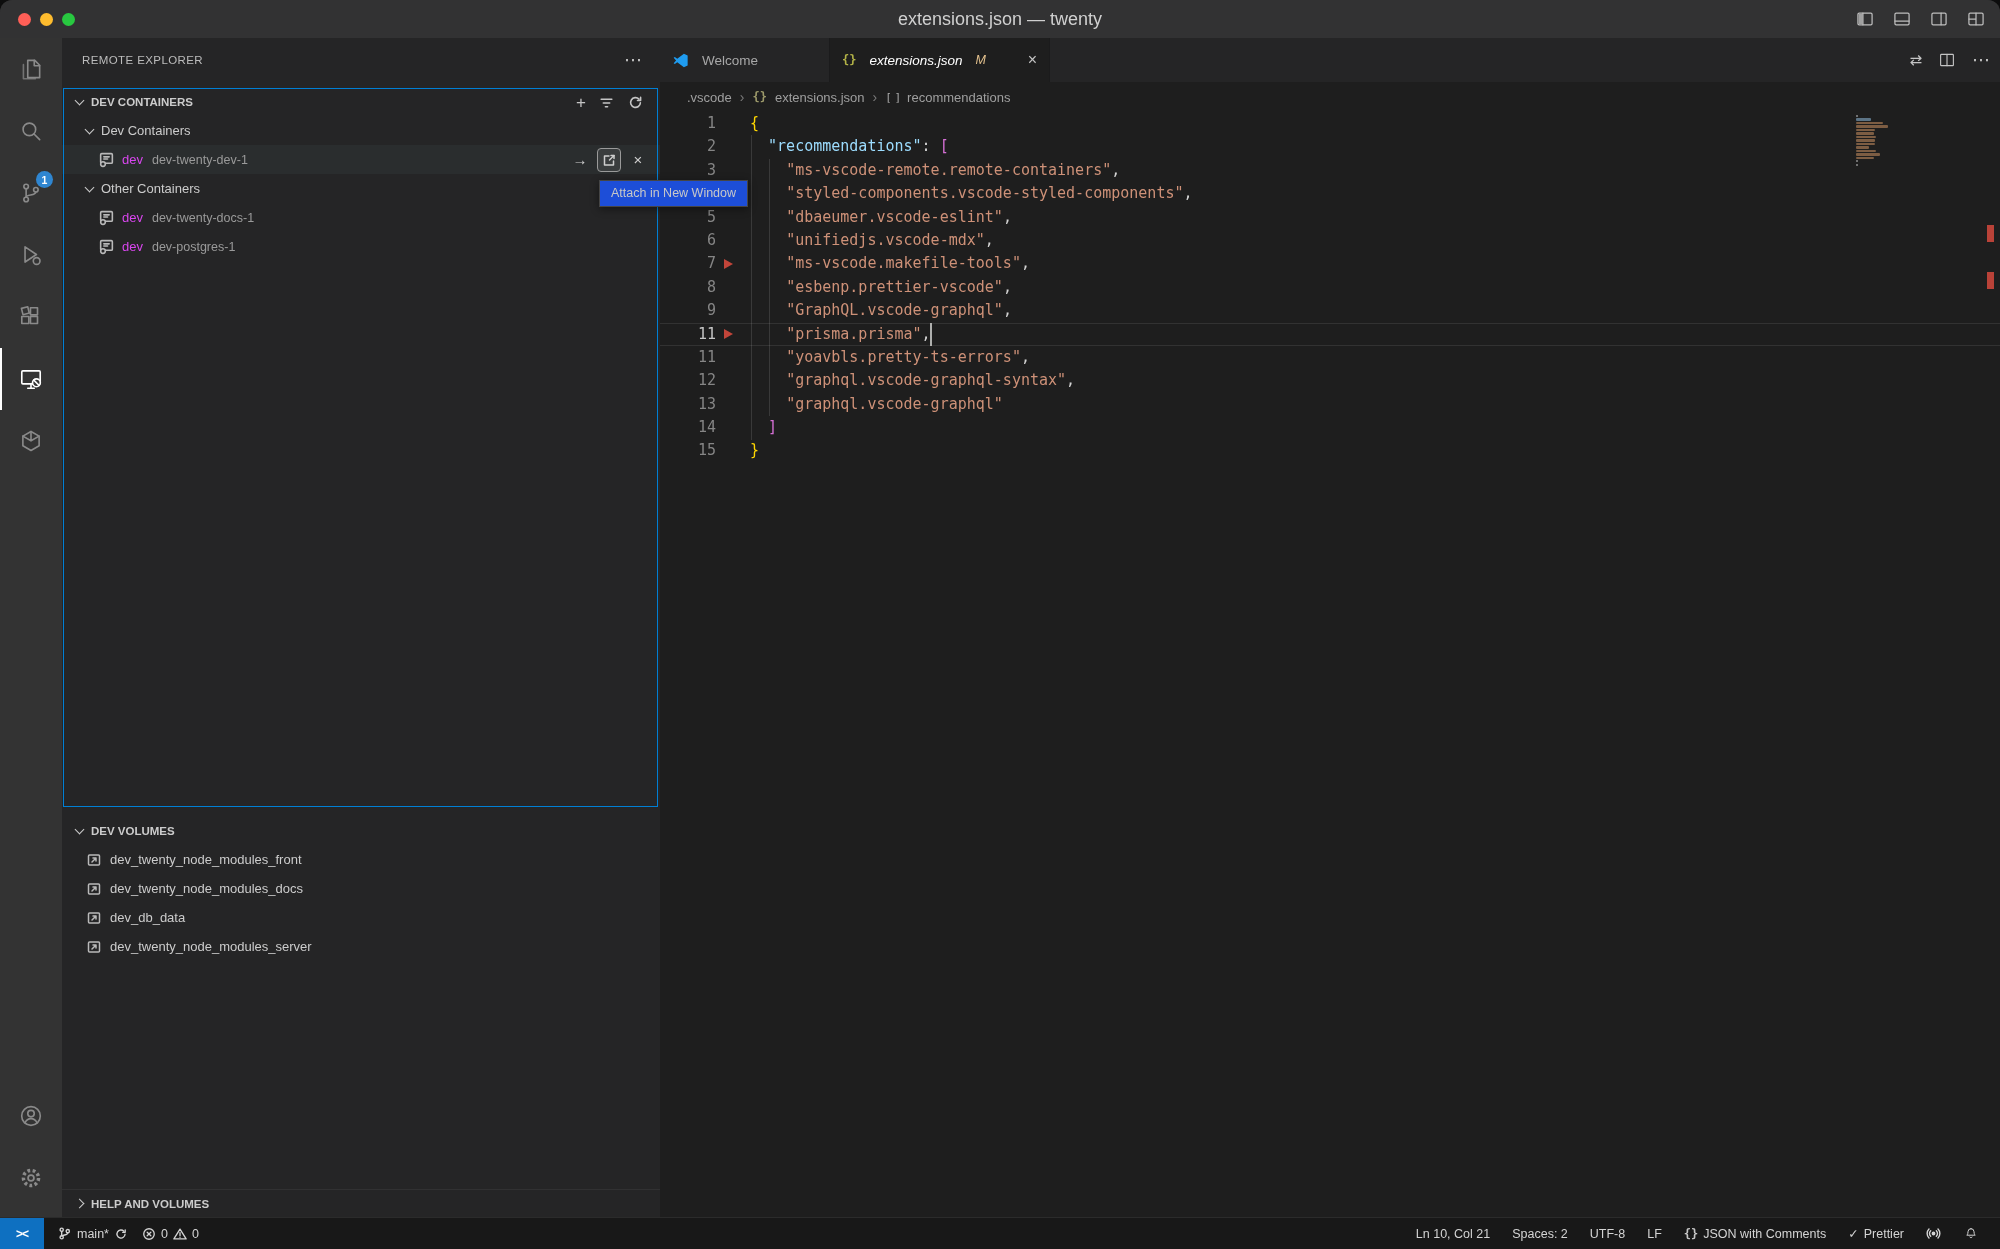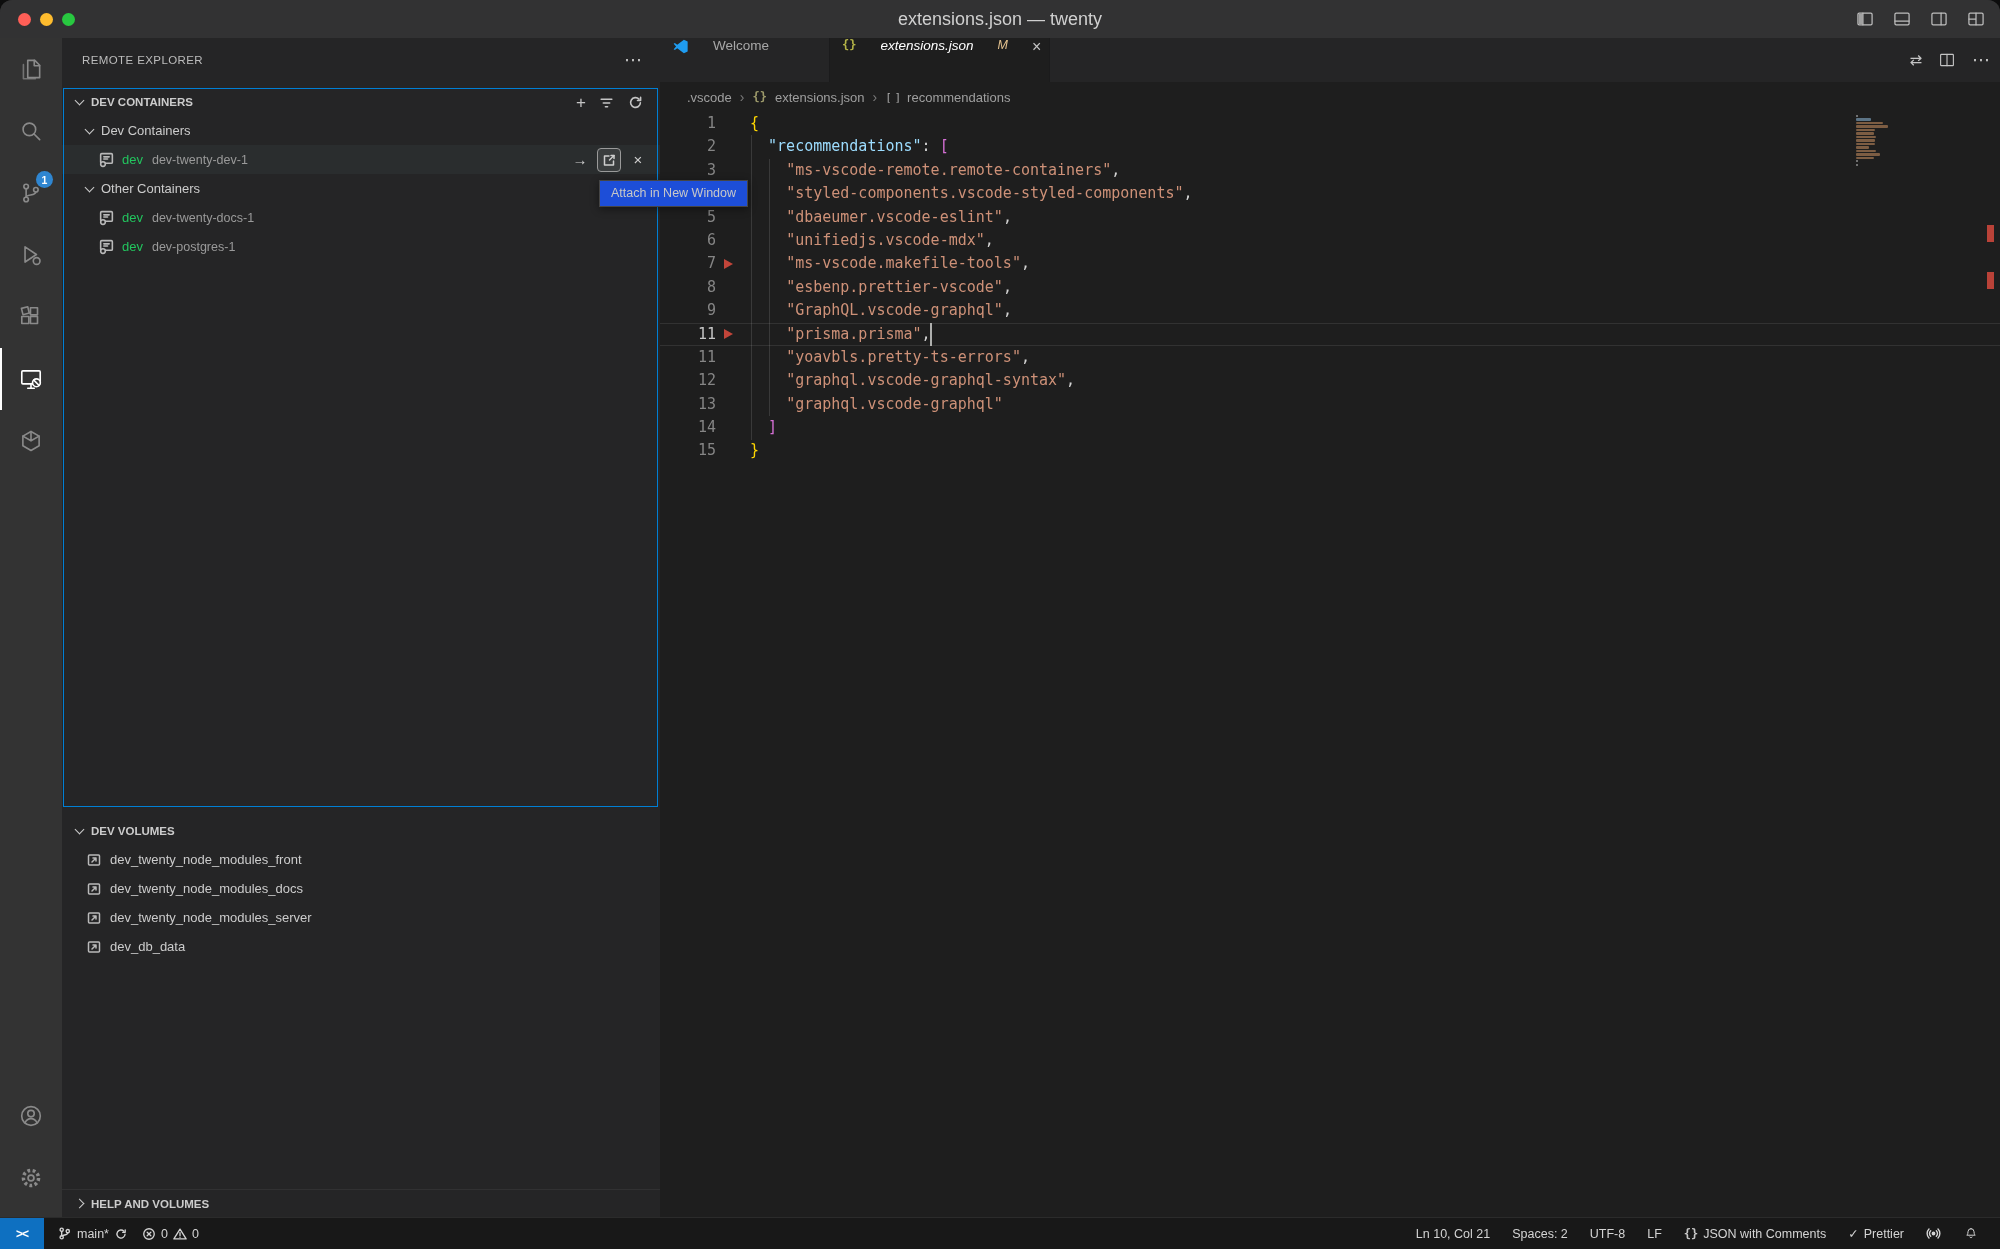--- a/index.html
+++ b/index.html
@@ -45,21 +45,21 @@
   .chev{display:inline-block;width:7px;height:7px;border-right:1.5px solid #cccccc;border-bottom:1.5px solid #cccccc;
         transform:rotate(45deg);flex:none;margin:-3px 8px 0 0}
   .chev.right{transform:rotate(-45deg);margin:0 8px 0 0}
 
   #sec-devcontainers{top:50px}
   .tree{position:absolute;top:78px;left:0;right:0}
   .row{height:29px;display:flex;align-items:center;position:relative;cursor:pointer}
   .row.group{padding-left:24px}
   .row.item{padding-left:36px}
   .row .c-icon{margin-right:7px;color:#b9b9b9;flex:none}
-  .row .name{color:#22c55e}
+  .row .name{color:#d946ef}
   .row .desc{color:#9a9a9a;font-size:12.5px;margin-left:9px}
   .row.hovered{background:#2a2d2e}
   .row-actions{position:absolute;right:10px;top:0;height:29px;display:flex;align-items:center;gap:5px;color:#cfcfcf}
   .icon-btn{width:24px;height:24px;display:flex;align-items:center;justify-content:center;border-radius:4px}
   .icon-btn.focused{background:#ffffff14;border:1px solid #9a9a9a}
   .icon-btn .txt{font-size:15px;line-height:1}
 
   .focus-ring{position:absolute;left:1px;top:50px;width:595px;height:719px;border:1px solid #007fd4;pointer-events:none;z-index:5}
 
   #sec-devvolumes{top:779px}
@@ -69,21 +69,21 @@
 
   #sec-help{top:1151px;border-top:1px solid rgba(255,255,255,.06)}
 
   
   .tooltip{position:absolute;left:599px;top:180px;height:27px;line-height:25px;padding:0 11px;background:#1d4ed8;
            border:1px solid #454545;color:#c8c8c8;font-size:12.5px;z-index:60;box-shadow:0 2px 8px rgba(0,0,0,.45);white-space:nowrap}
 
   
   .editor{flex:1;position:relative;background:#1e1e1e;min-width:0}
   .tabbar{position:absolute;top:0;left:0;right:0;height:44px;background:#252526;display:flex}
-  .tab{height:44px;display:flex;align-items:flex-start;gap:24px;padding:0 12px;font-size:13.5px;color:#a8a8a8;
+  .tab{height:44px;display:flex;align-items:center;gap:13px;padding:0 12px;font-size:13.5px;color:#a8a8a8;
        border-right:1px solid #1b1b1c;cursor:pointer}
   .tab.welcome{width:170px}
   .tab.active{width:220px;background:#1e1e1e;color:#ffffff}
   .tab.active .tab-label{font-style:italic}
   .json-ic{font-family:"DejaVu Sans Mono",monospace;font-size:12px;color:#b3b347;font-weight:700}
   .mod-badge{color:#e2c08d;font-size:12.5px;font-style:italic}
   .tab-close{margin-left:auto;font-size:16px;color:#c5c5c5}
   .editor-actions{position:absolute;right:10px;top:0;height:44px;display:flex;align-items:center;gap:16px;color:#c5c5c5;font-size:15px}
 
   .breadcrumb{position:absolute;top:44px;left:0;right:0;height:30px;display:flex;align-items:center;gap:8px;
@@ -359,30 +359,30 @@
             </span>
           <span>dev_twenty_node_modules_docs</span>
         </div>
         <div class="vol-row">
           <span class="c-icon">
               <svg class="ic" width="16" height="16" viewBox="0 0 16 16">
                 <rect x="2.5" y="3" width="11" height="10" rx="1"></rect>
                 <path d="M6 10l4-4M7 6h3v3"></path>
               </svg>
             </span>
-          <span>dev_twenty_node_modules_server</span>
+          <span>dev_db_data</span>
         </div>
         <div class="vol-row">
           <span class="c-icon">
               <svg class="ic" width="16" height="16" viewBox="0 0 16 16">
                 <rect x="2.5" y="3" width="11" height="10" rx="1"></rect>
                 <path d="M6 10l4-4M7 6h3v3"></path>
               </svg>
             </span>
-          <span>dev_db_data</span>
+          <span>dev_twenty_node_modules_server</span>
         </div>
       </div>
 
       <div class="section-header" id="sec-help">
         <span class="chev right"></span>
         <span>HELP AND VOLUMES</span>
       </div>
     </aside>
 
     <section class="editor">

